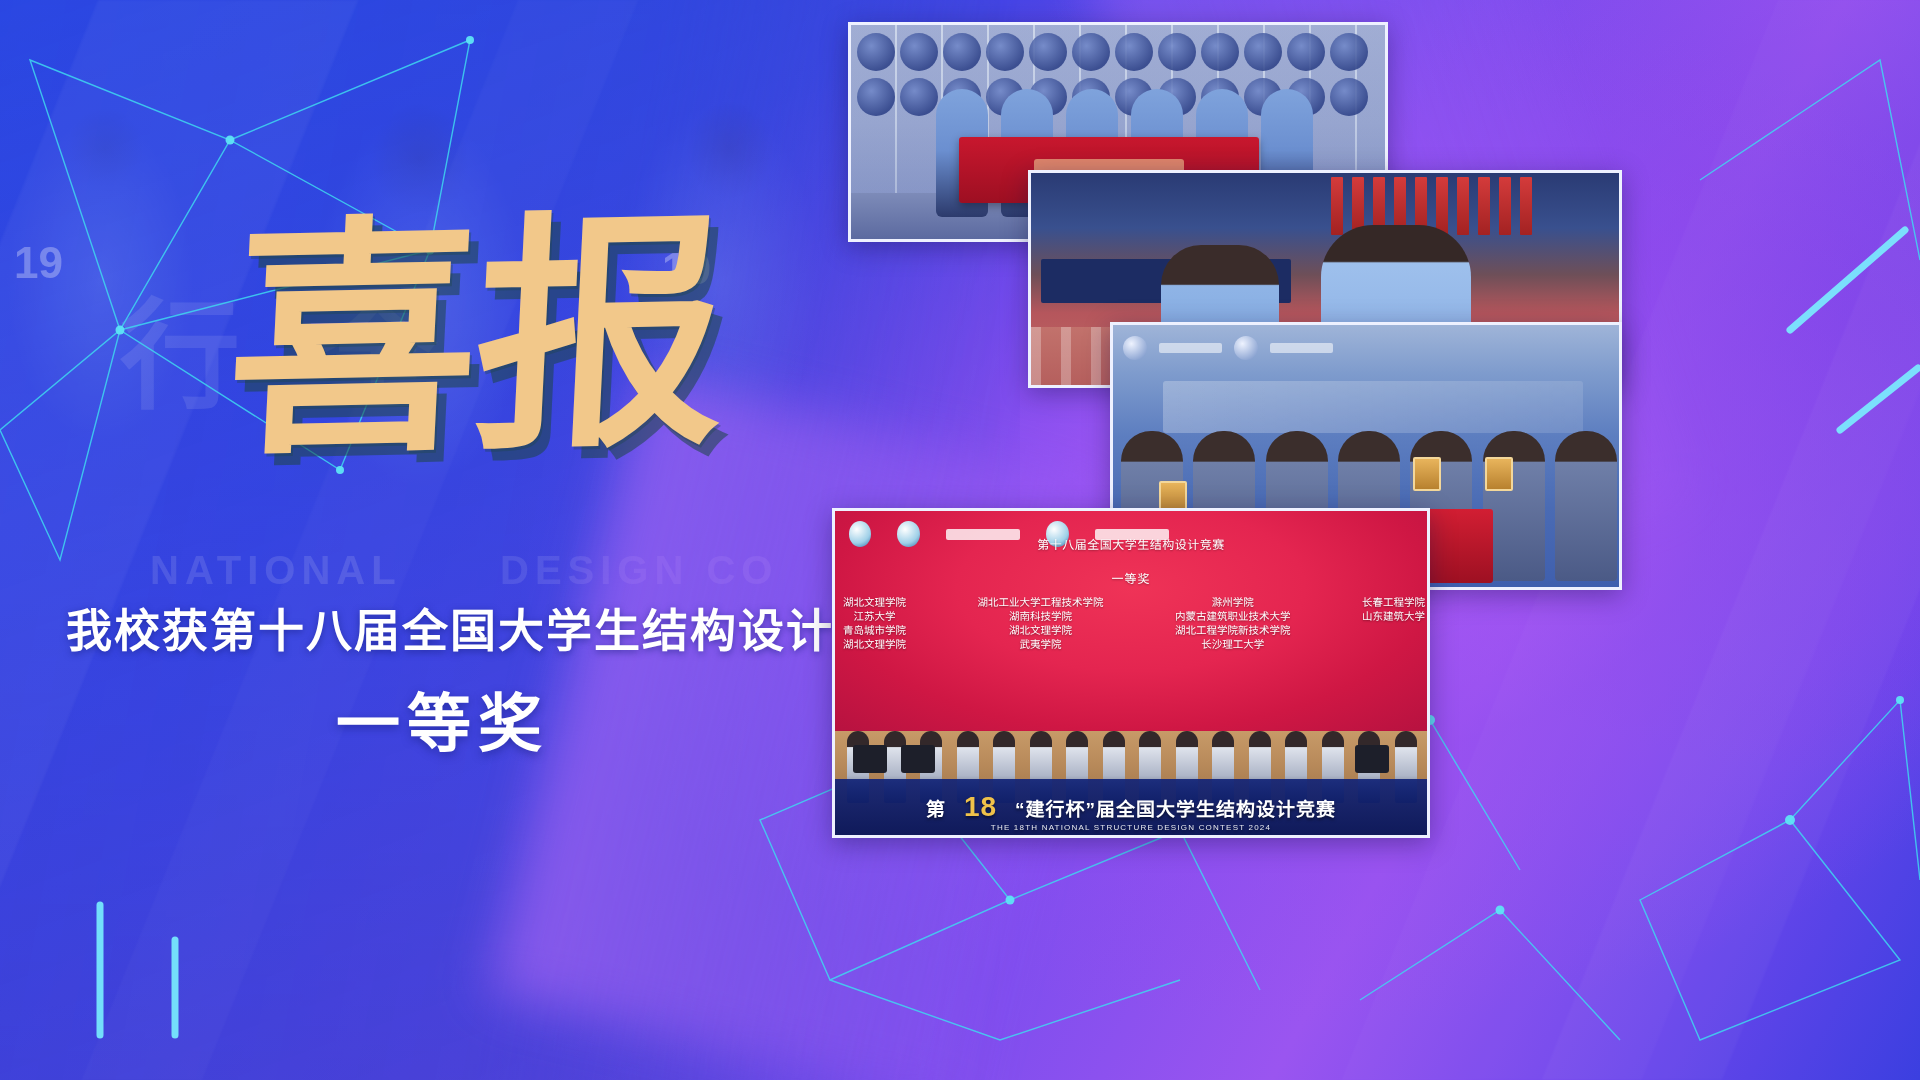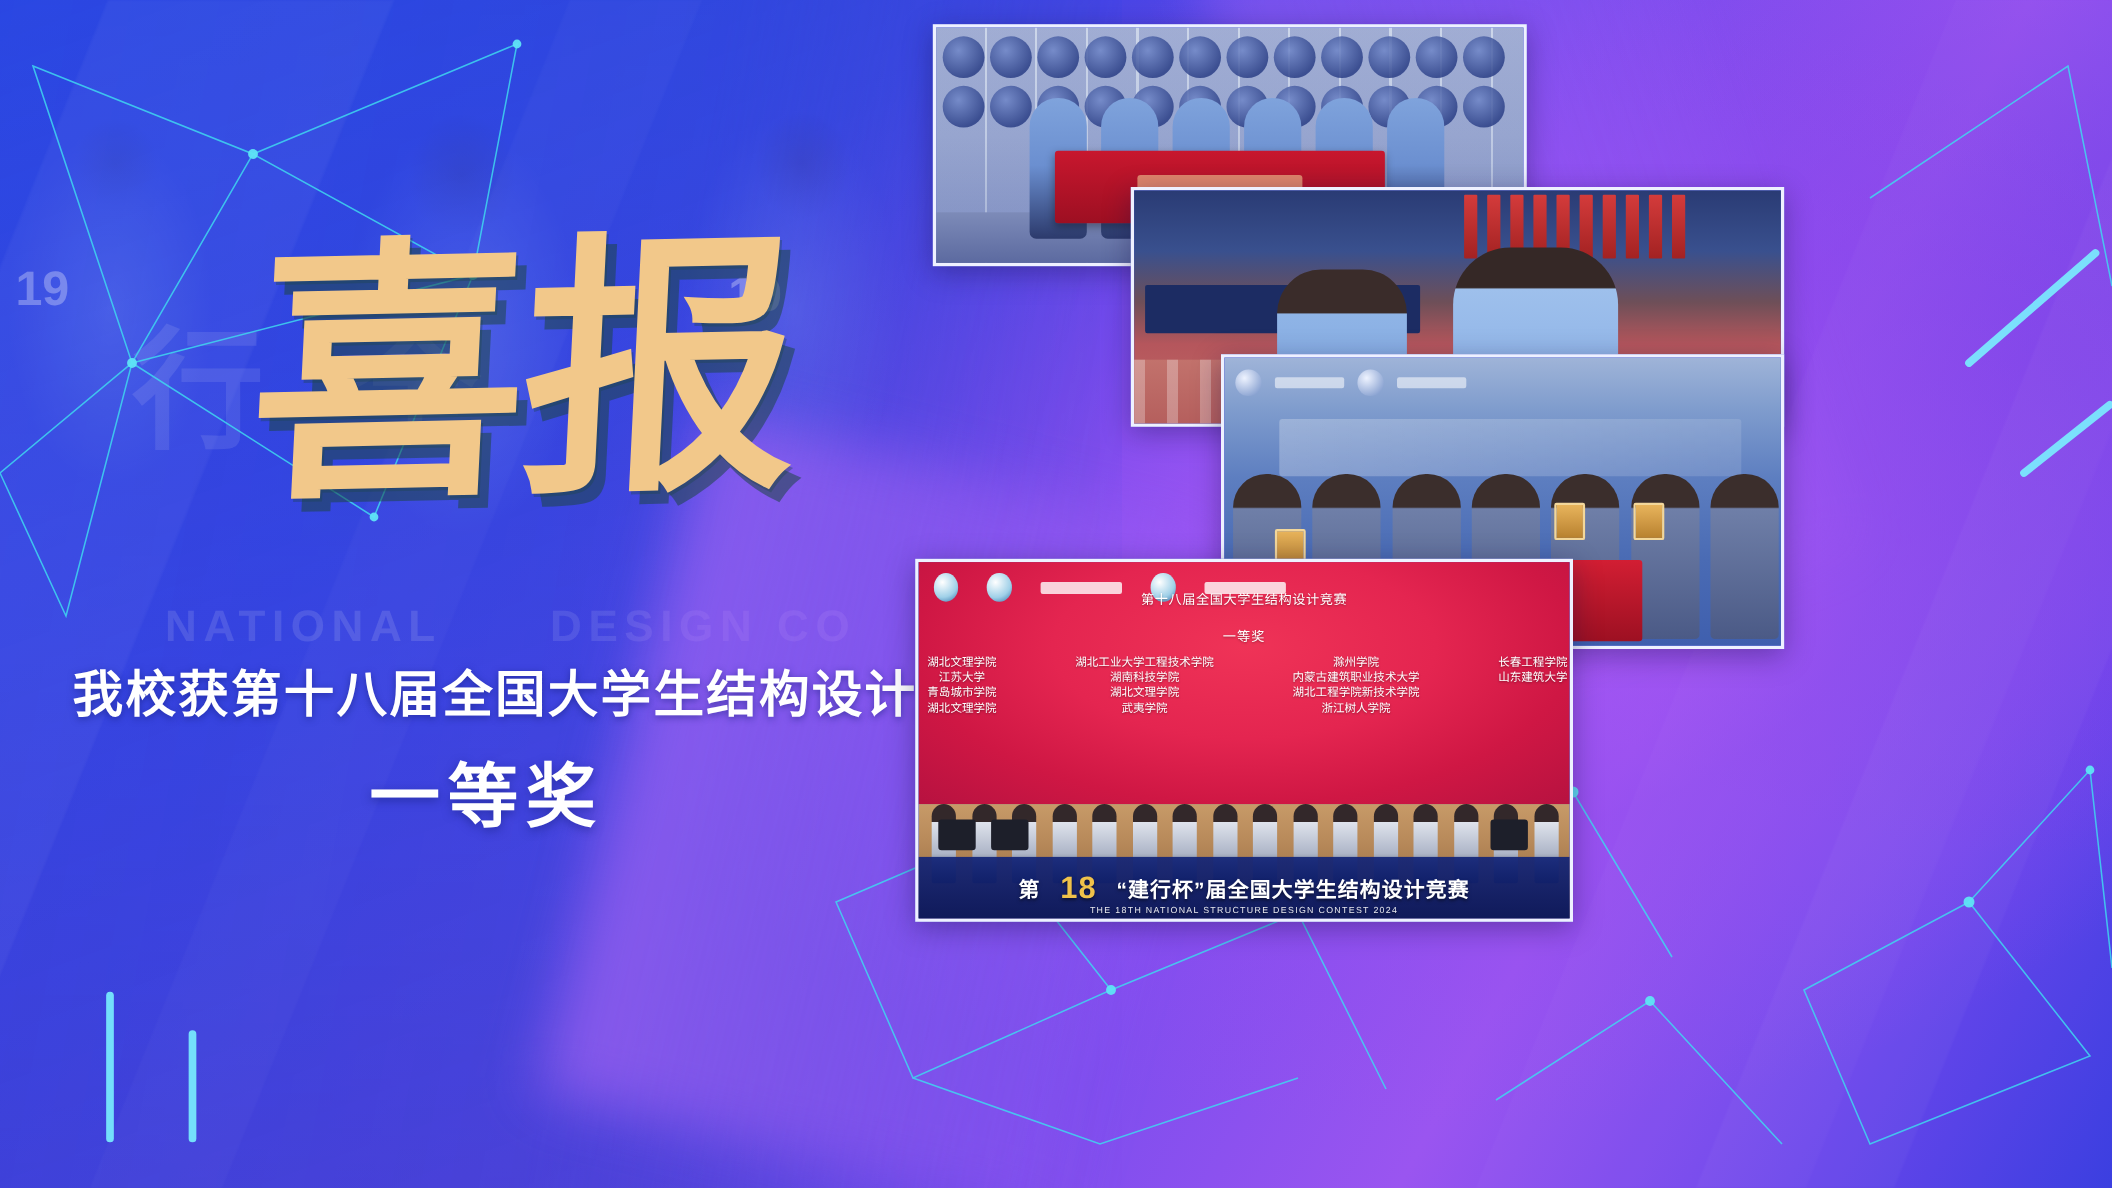--- a/index.html
+++ b/index.html
@@ -372,21 +372,21 @@
           <div>
             <div>湖北工业大学工程技术学院</div>
             <div>湖南科技学院</div>
             <div>湖北文理学院</div>
             <div>武夷学院</div>
           </div>
           <div>
             <div>滁州学院</div>
             <div>内蒙古建筑职业技术大学</div>
             <div>湖北工程学院新技术学院</div>
-            <div>浙江树人学院</div>
+            <div>长沙理工大学</div>
           </div>
           <div>
             <div>长春工程学院</div>
             <div>山东建筑大学</div>
           </div>
         </div>
       </div>
 
       <div class="stagefloor"></div>
       <div class="lineup">

